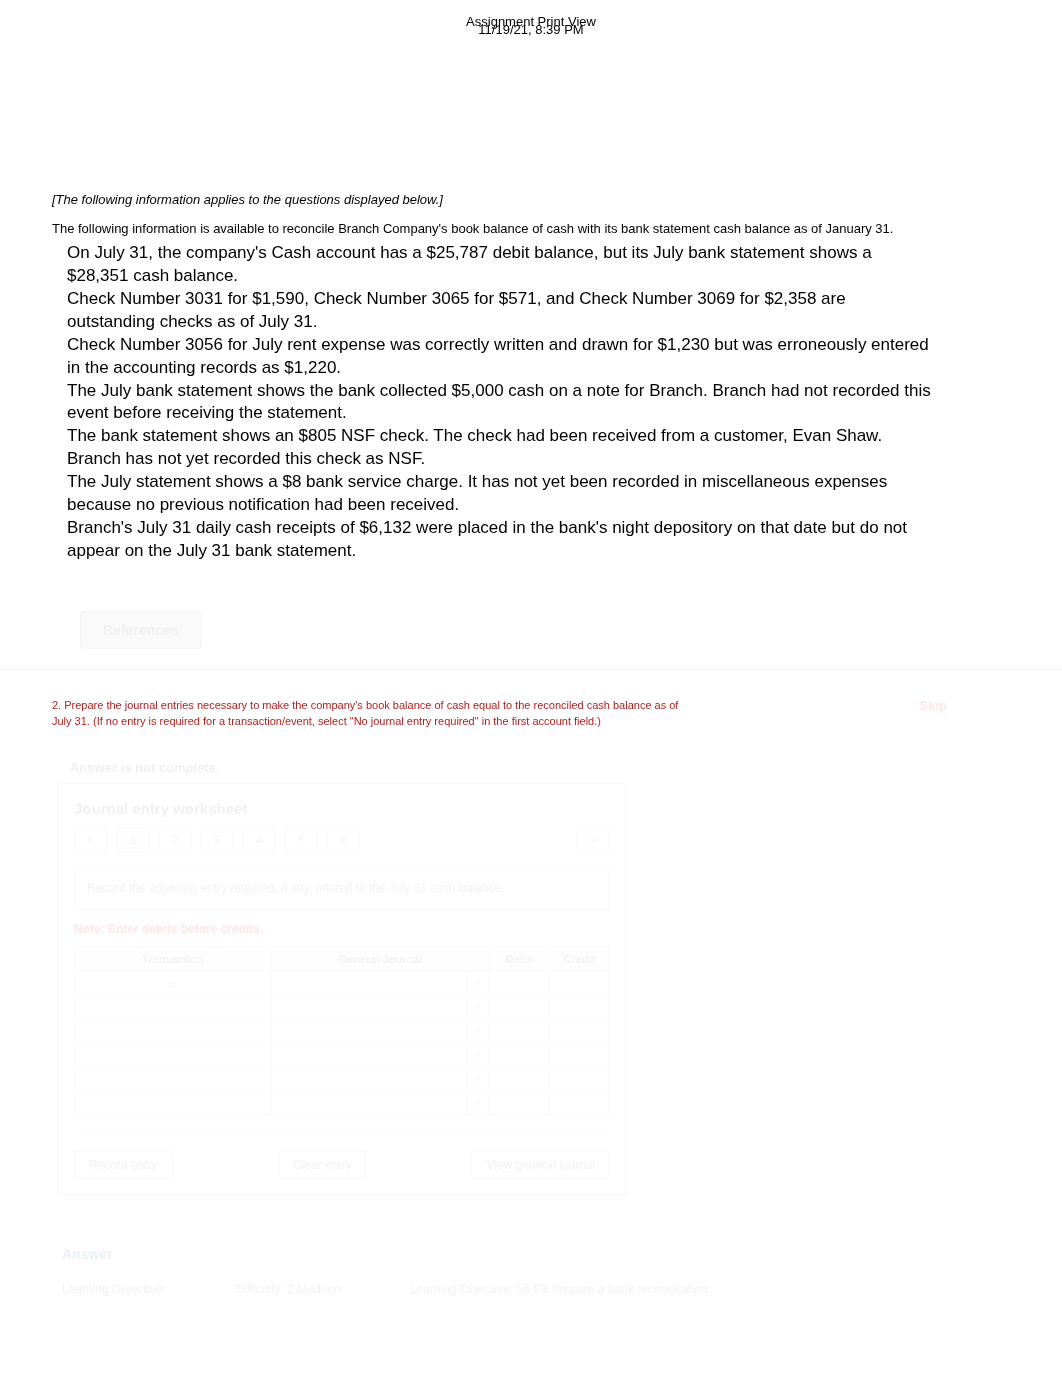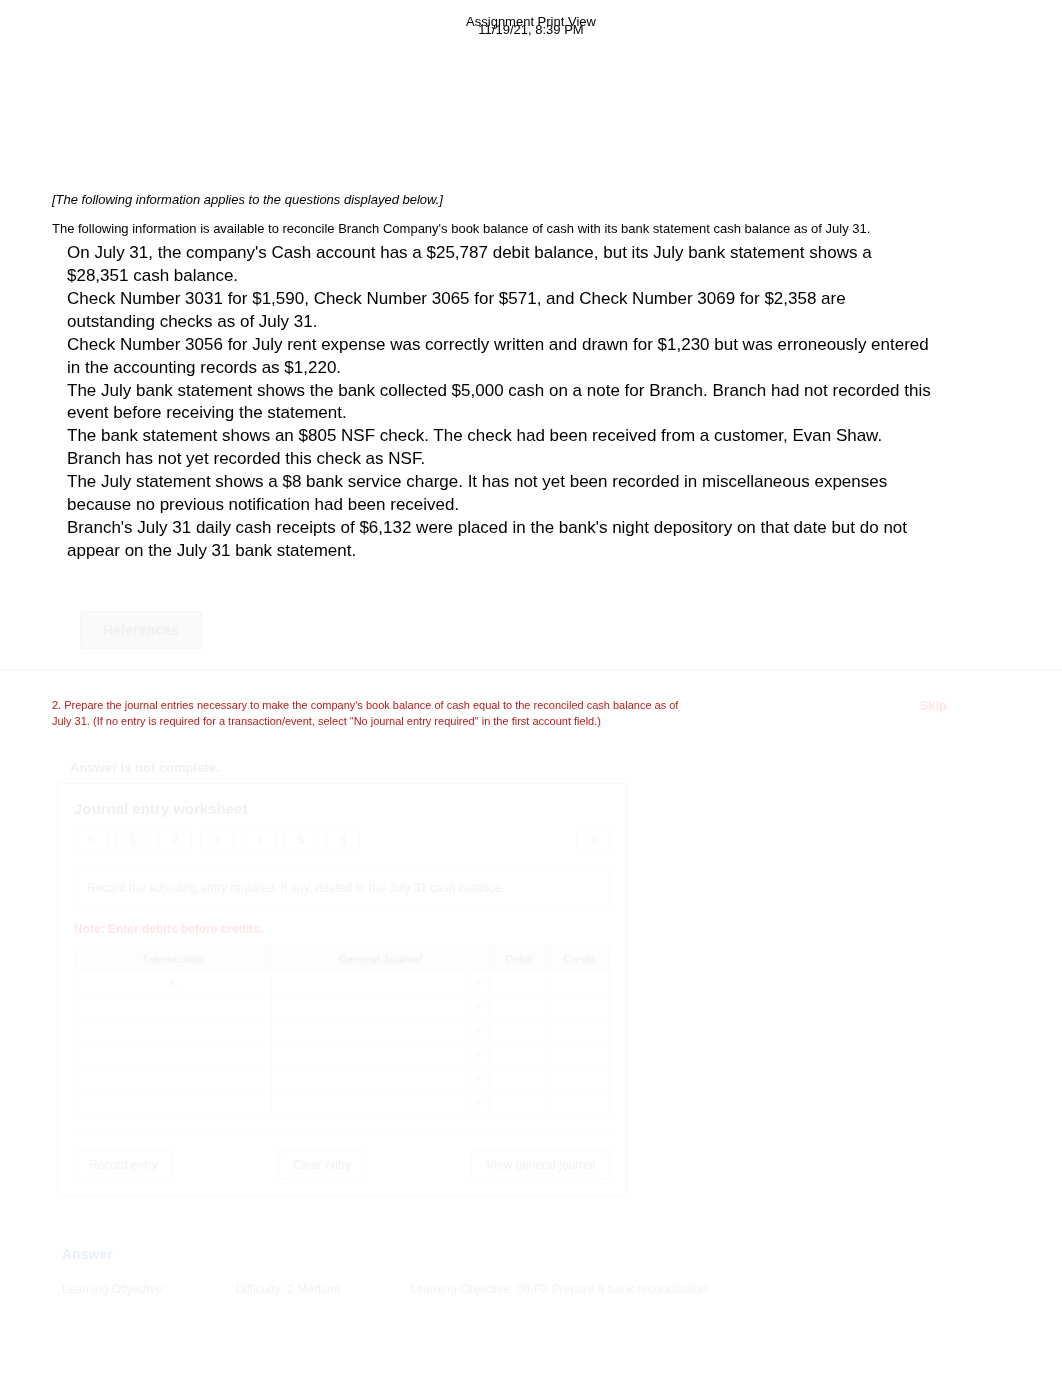--- a/index.html
+++ b/index.html
@@ -217,21 +217,21 @@
 </head>
 <body>
 
 <div class="header">
   <span>11/19/21, 8:39 PM</span>
 </div>
 <div class="header-center">Assignment Print View</div>
 
 <div class="content">
   <p class="intro-italic">[The following information applies to the questions displayed below.]</p>
-  <p class="intro-text">The following information is available to reconcile Branch Company's book balance of cash with its bank statement cash balance as of July 31.</p>
+  <p class="intro-text">The following information is available to reconcile Branch Company's book balance of cash with its bank statement cash balance as of January 31.</p>
   <ul class="bullet-list">
     <li>On July 31, the company's Cash account has a $25,787 debit balance, but its July bank statement shows a $28,351 cash balance.</li>
     <li>Check Number 3031 for $1,590, Check Number 3065 for $571, and Check Number 3069 for $2,358 are outstanding checks as of July 31.</li>
     <li>Check Number 3056 for July rent expense was correctly written and drawn for $1,230 but was erroneously entered in the accounting records as $1,220.</li>
     <li>The July bank statement shows the bank collected $5,000 cash on a note for Branch. Branch had not recorded this event before receiving the statement.</li>
     <li>The bank statement shows an $805 NSF check. The check had been received from a customer, Evan Shaw. Branch has not yet recorded this check as NSF.</li>
     <li>The July statement shows a $8 bank service charge. It has not yet been recorded in miscellaneous expenses because no previous notification had been received.</li>
     <li>Branch's July 31 daily cash receipts of $6,132 were placed in the bank's night depository on that date but do not appear on the July 31 bank statement.</li>
   </ul>
 

